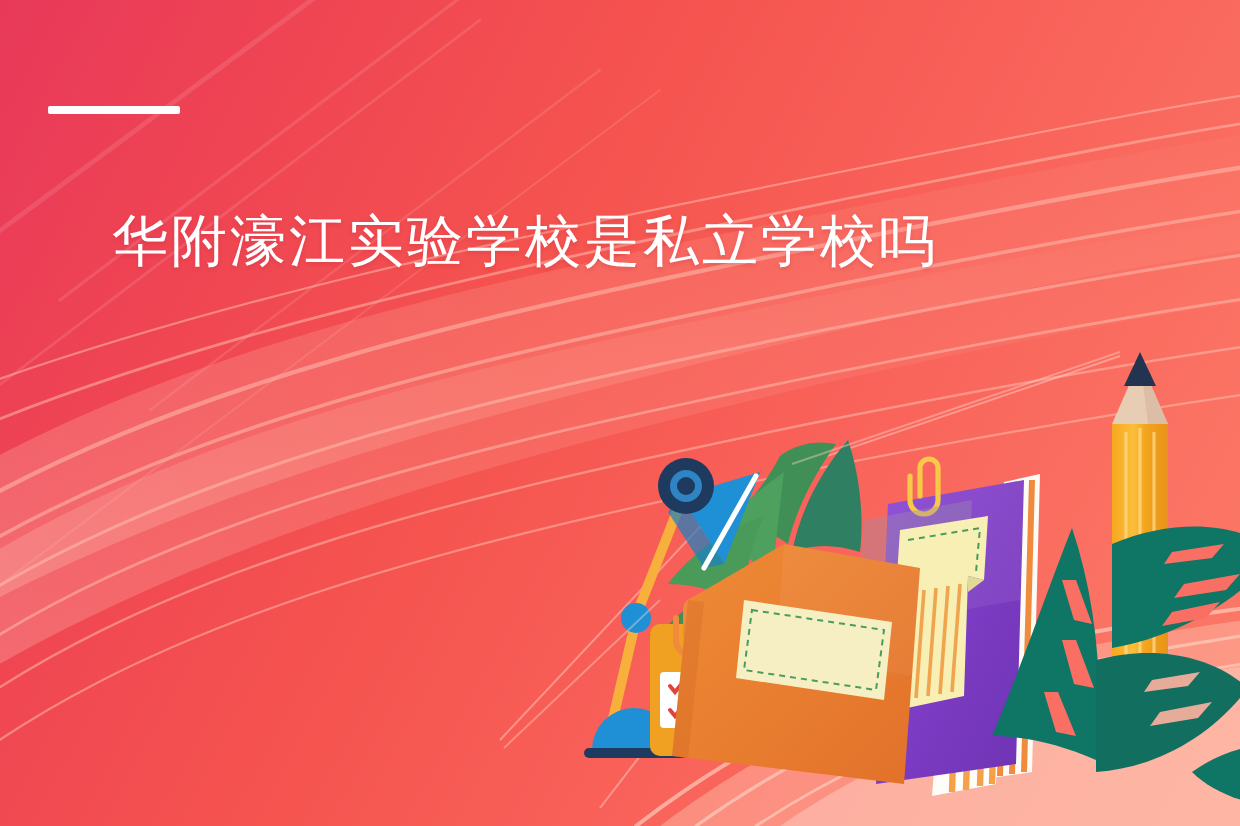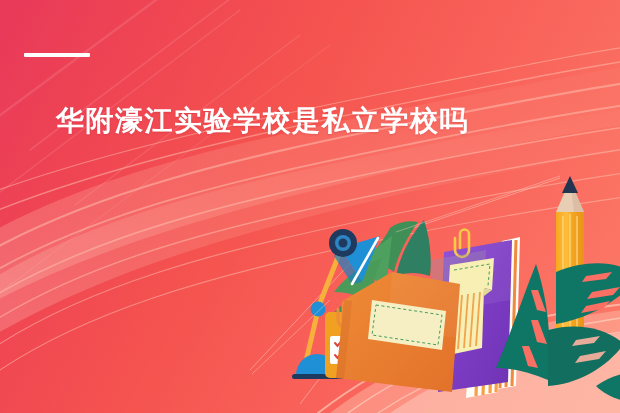--- a/index.html
+++ b/index.html
@@ -41,21 +41,21 @@
     border-radius: 1px;
   }
   #title-text {
     position: absolute;
     left: 56px;
     top: 104px;
     font-size: 28px;
     line-height: 34px;
     letter-spacing: 1.5px;
     color: #ffffff;
-    font-weight: 700;
+    font-weight: 400;
     white-space: nowrap;
     text-shadow: 0 1px 2px rgba(170,25,45,0.22);
   }
 </style>
 </head>
 <body>
 
 <div id="banner">
 
   <div class="layer" id="bg-base"></div>

